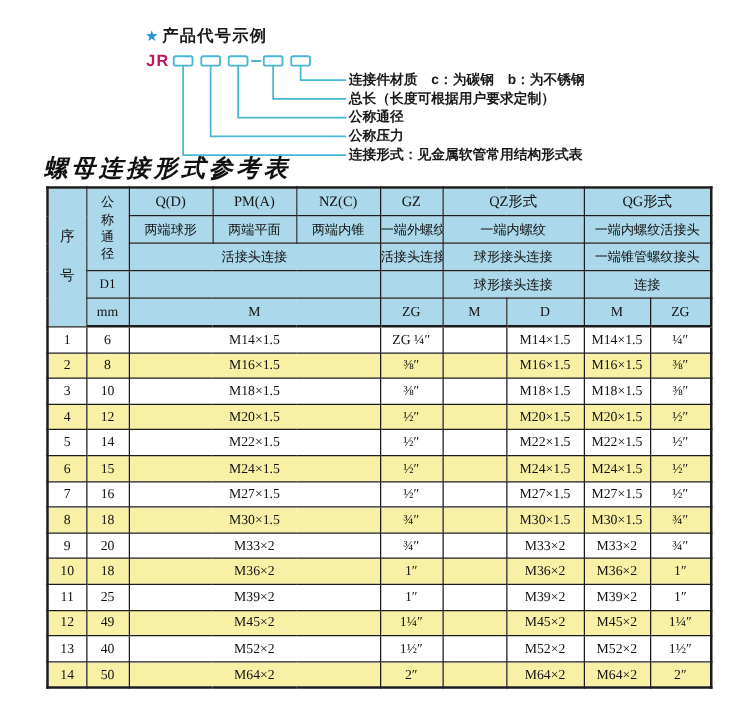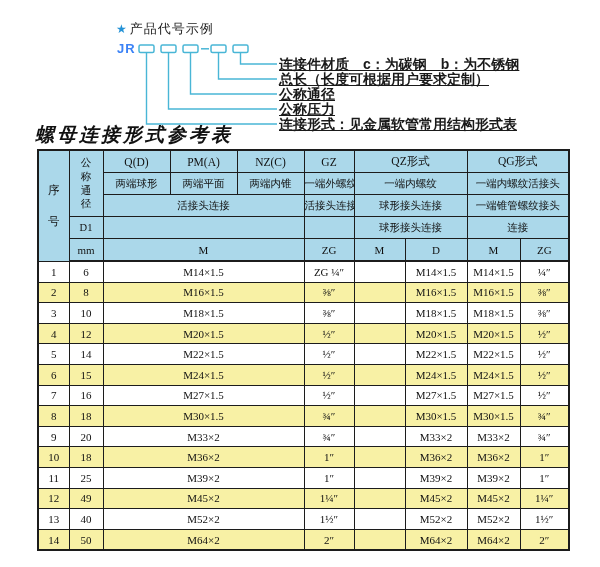--- a/index.html
+++ b/index.html
@@ -1,25 +1,25 @@
 <!DOCTYPE html>
 <html style="--header-bg: #abd8ea; --row-alt-bg: #f8f1a5; --line-cyan: #49b6d6; --star-blue: #2492d6; --border-dark: #1c1c1c;"><head>
 <meta charset="utf-8">
 <style>
   html,body{margin:0;padding:0;background:#fff;}
   .page{position:relative;width:600px;height:567px;background:#fff;overflow:hidden;
         font-family:"Liberation Sans","DejaVu Sans",sans-serif;color:#1a1a1a;}
 
   
-  .diagram-heading{position:absolute;left:116px;top:20px;font-size:13px;font-weight:normal;letter-spacing:1px;}
+  .diagram-heading{position:absolute;left:116px;top:20px;font-size:13px;font-weight:bold;letter-spacing:1px;}
   .diagram-heading .star{color:var(--star-blue,#2492d6);margin-right:2px;font-size:12px;}
-  .code-prefix{position:absolute;left:117px;top:41px;font-size:13px;font-weight:bold;color:#3b82f6;letter-spacing:1px;}
+  .code-prefix{position:absolute;left:117px;top:41px;font-size:13px;font-weight:bold;color:#be185d;letter-spacing:1px;}
   .connectors{position:absolute;left:0;top:0;}
   .code-label{position:absolute;left:279px;height:14px;line-height:14px;
-              font-size:14px;font-weight:bold;white-space:nowrap;text-decoration:underline;}
+              font-size:11px;font-weight:bold;white-space:nowrap;}
   .lbl0{top:57px}.lbl1{top:72px}.lbl2{top:87px}.lbl3{top:102px}.lbl4{top:117px}
 
   
   .table-title{position:absolute;left:35px;top:122px;margin:0;font-family:"Liberation Serif","DejaVu Serif",serif;
                font-size:19px;font-weight:bold;font-style:italic;letter-spacing:3px;color:#111;text-align:center;}
 
   
   table.ref{position:absolute;left:37px;top:149px;width:531px;border-collapse:collapse;table-layout:fixed;
             font-family:"Liberation Serif","DejaVu Serif",serif;font-size:11px;color:#111;
             border:2px solid var(--border-dark,#1c1c1c);}

